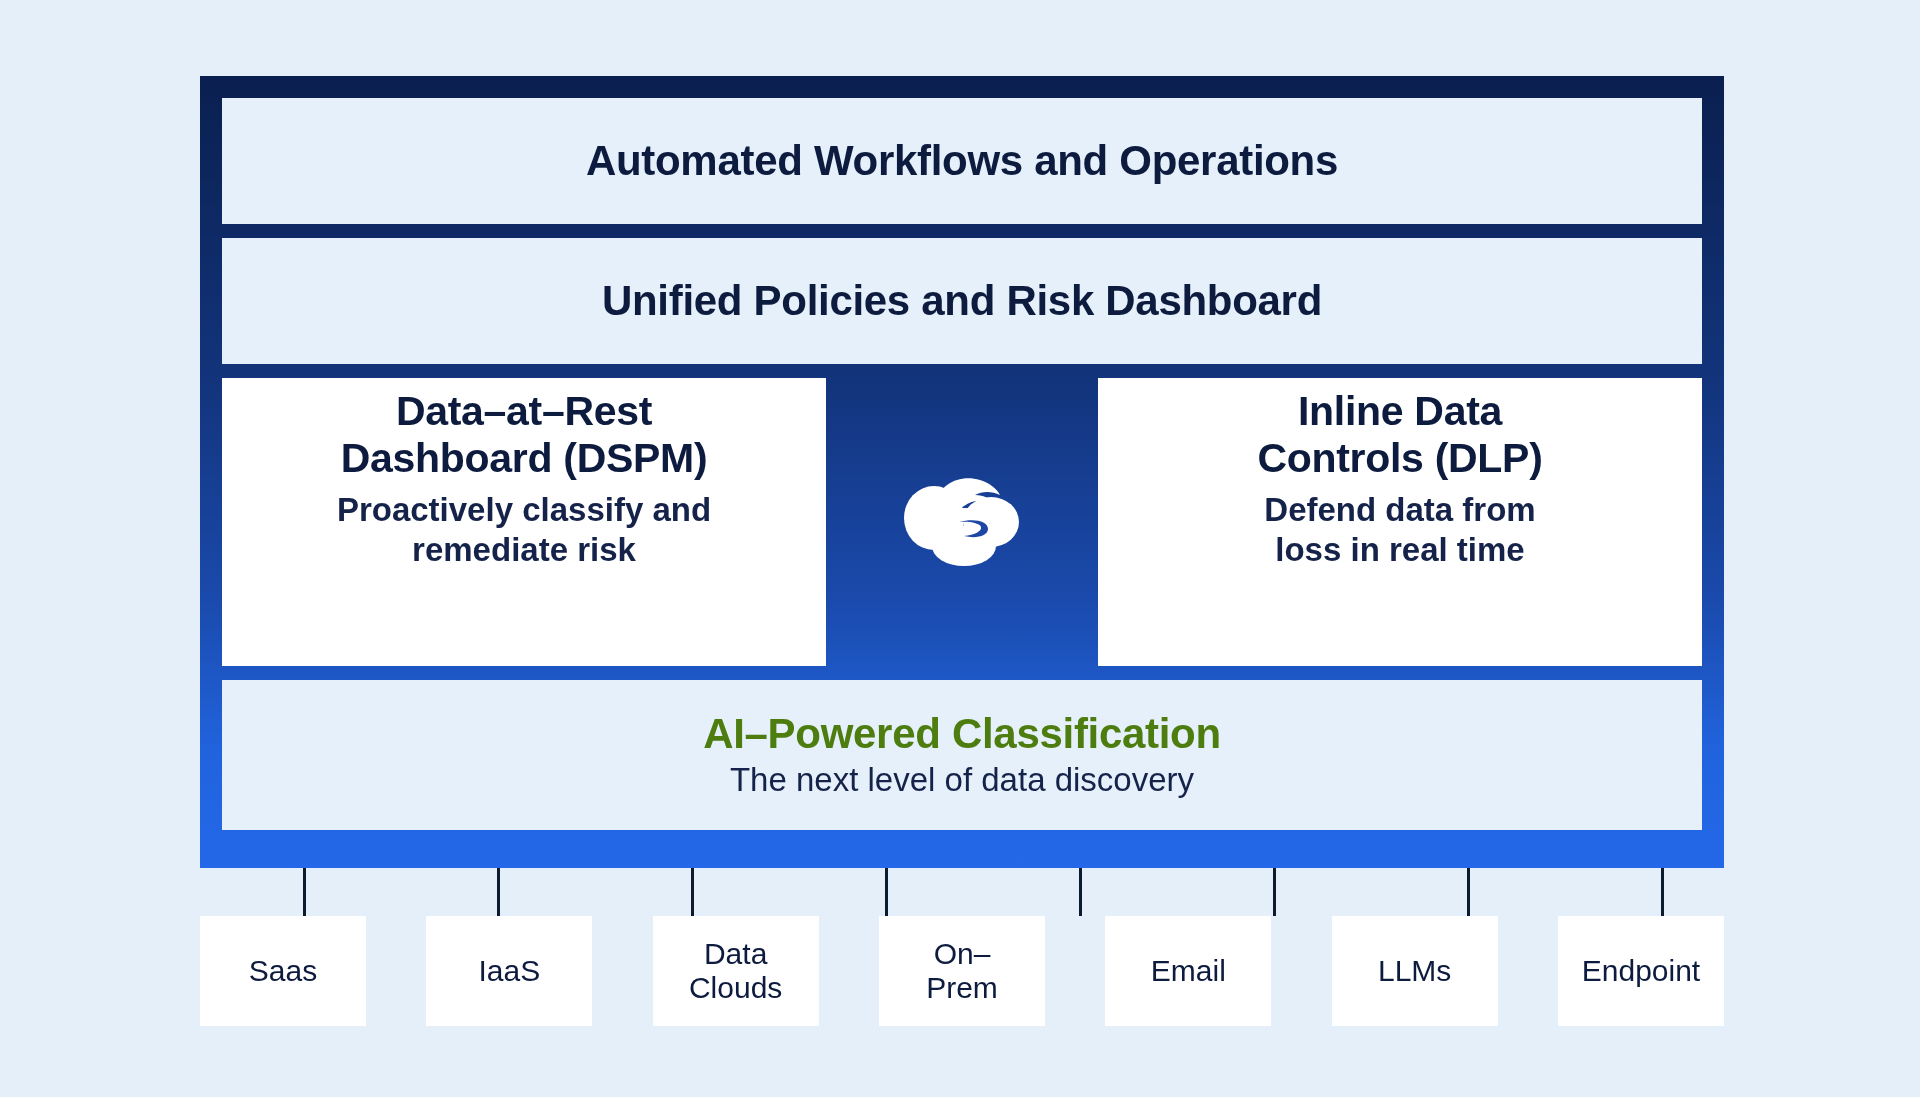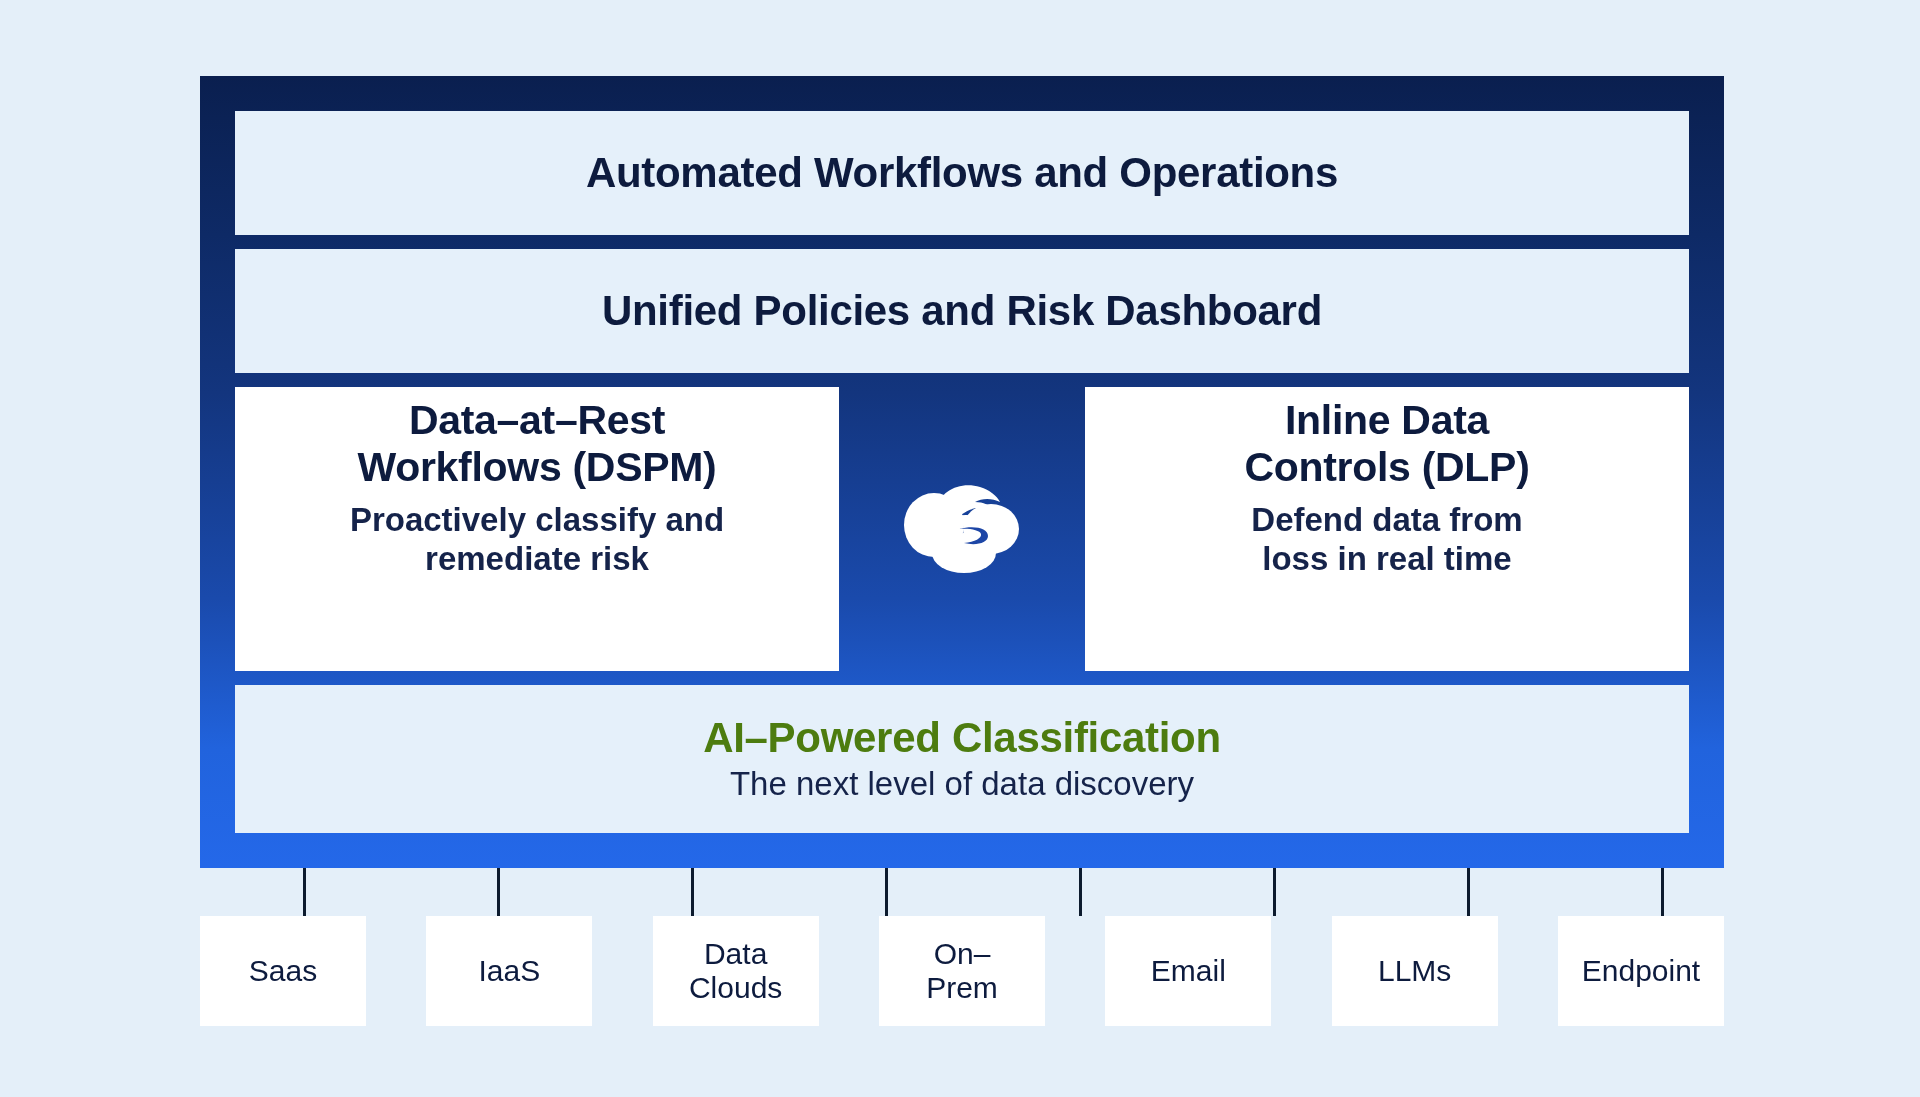--- a/index.html
+++ b/index.html
@@ -24,21 +24,21 @@
     top: 76px;
     width: 1524px;
     height: 792px;
     background: linear-gradient(180deg,
         #0a1f4f 0%,
         #0e2a66 20%,
         #13357e 40%,
         #1a4aac 66%,
         #2163dd 85%,
         #2468e9 100%);
-    padding: 35px;
+    padding: 22px;
     display: flex;
     flex-direction: column;
     gap: 14px;
   }
 
   
   .panel {
     background: #e5f0fa;
     display: flex;
     flex-direction: column;
@@ -182,21 +182,21 @@
 
   <div class="panel" id="panel-unified-policies">
     <div class="panel-title">Unified Policies and Risk Dashboard</div>
   </div>
 
   <div id="controls-row">
 
     <div class="control-card">
       <div class="card-title">
         <span>Data–at–Rest</span><br>
-        <span>Workflows (DSPM)</span>
+        <span>Dashboard (DSPM)</span>
       </div>
       <div class="card-subtitle">
         <span>Proactively classify and</span><br>
         <span>remediate risk</span>
       </div>
     </div>
 
     <div id="logo-slot">
       <span id="zscaler-logo">
         <svg width="132" height="112" viewBox="0 0 132 112" xmlns="http://www.w3.org/2000/svg" aria-hidden="true">

